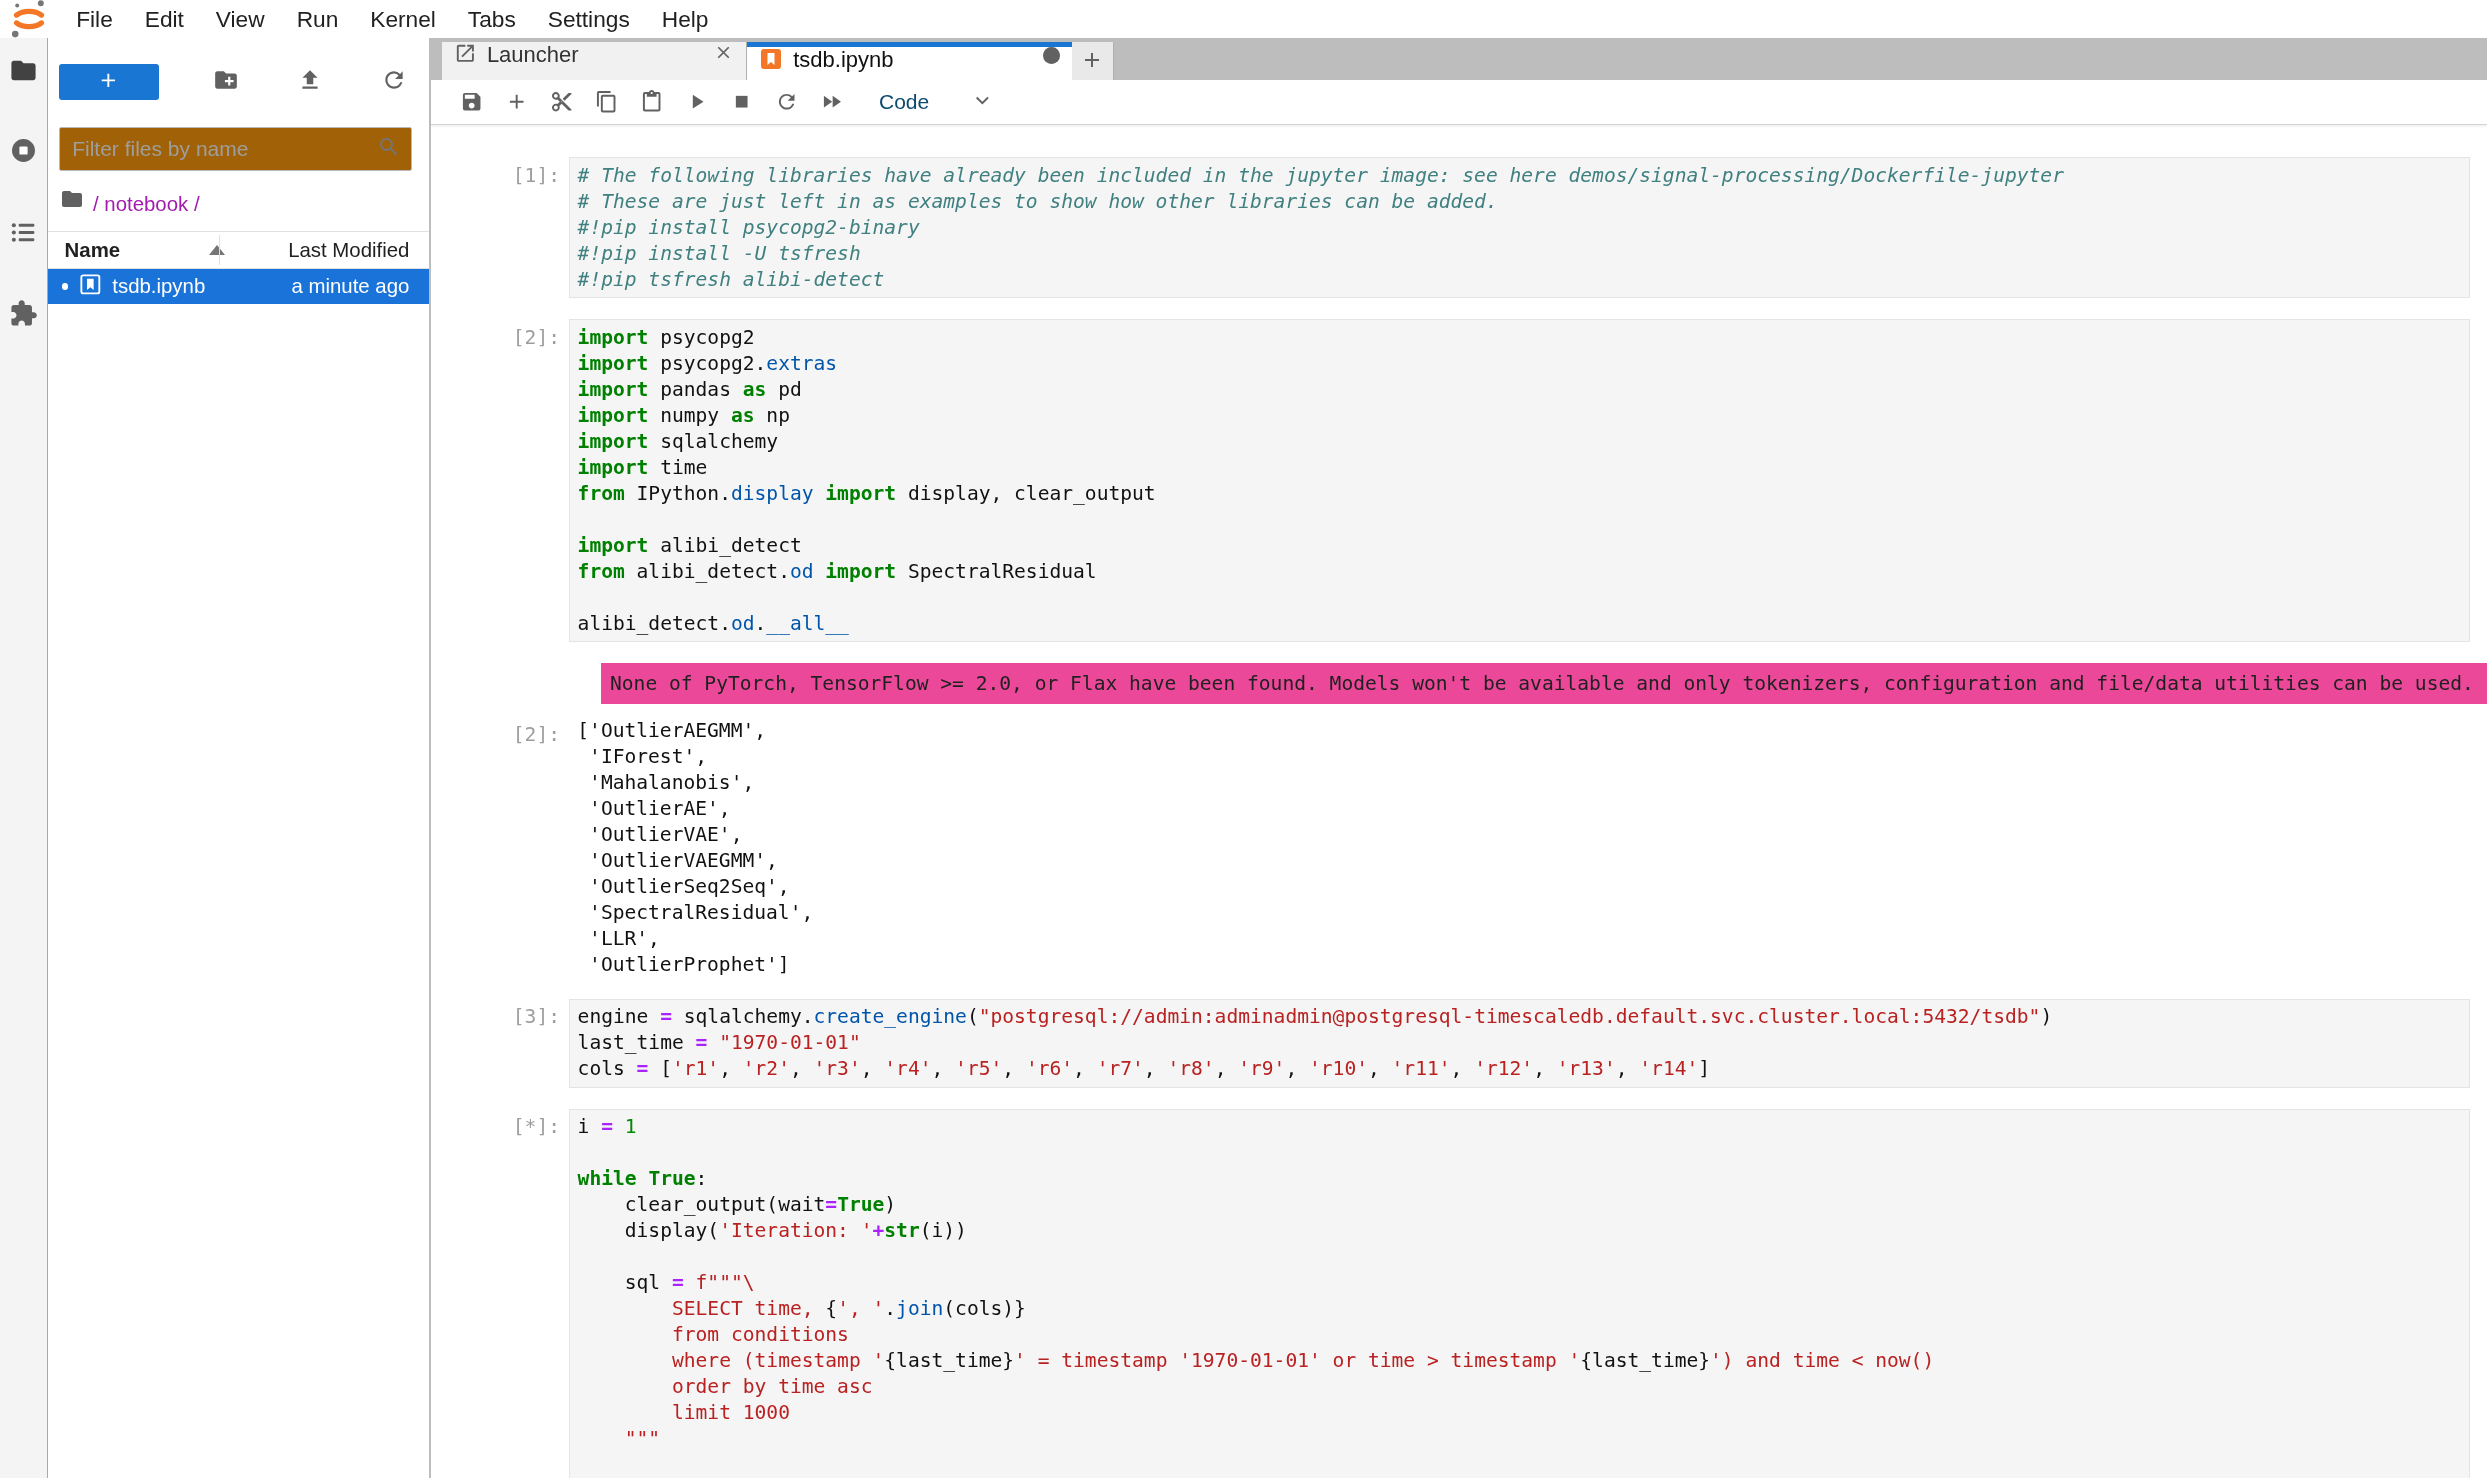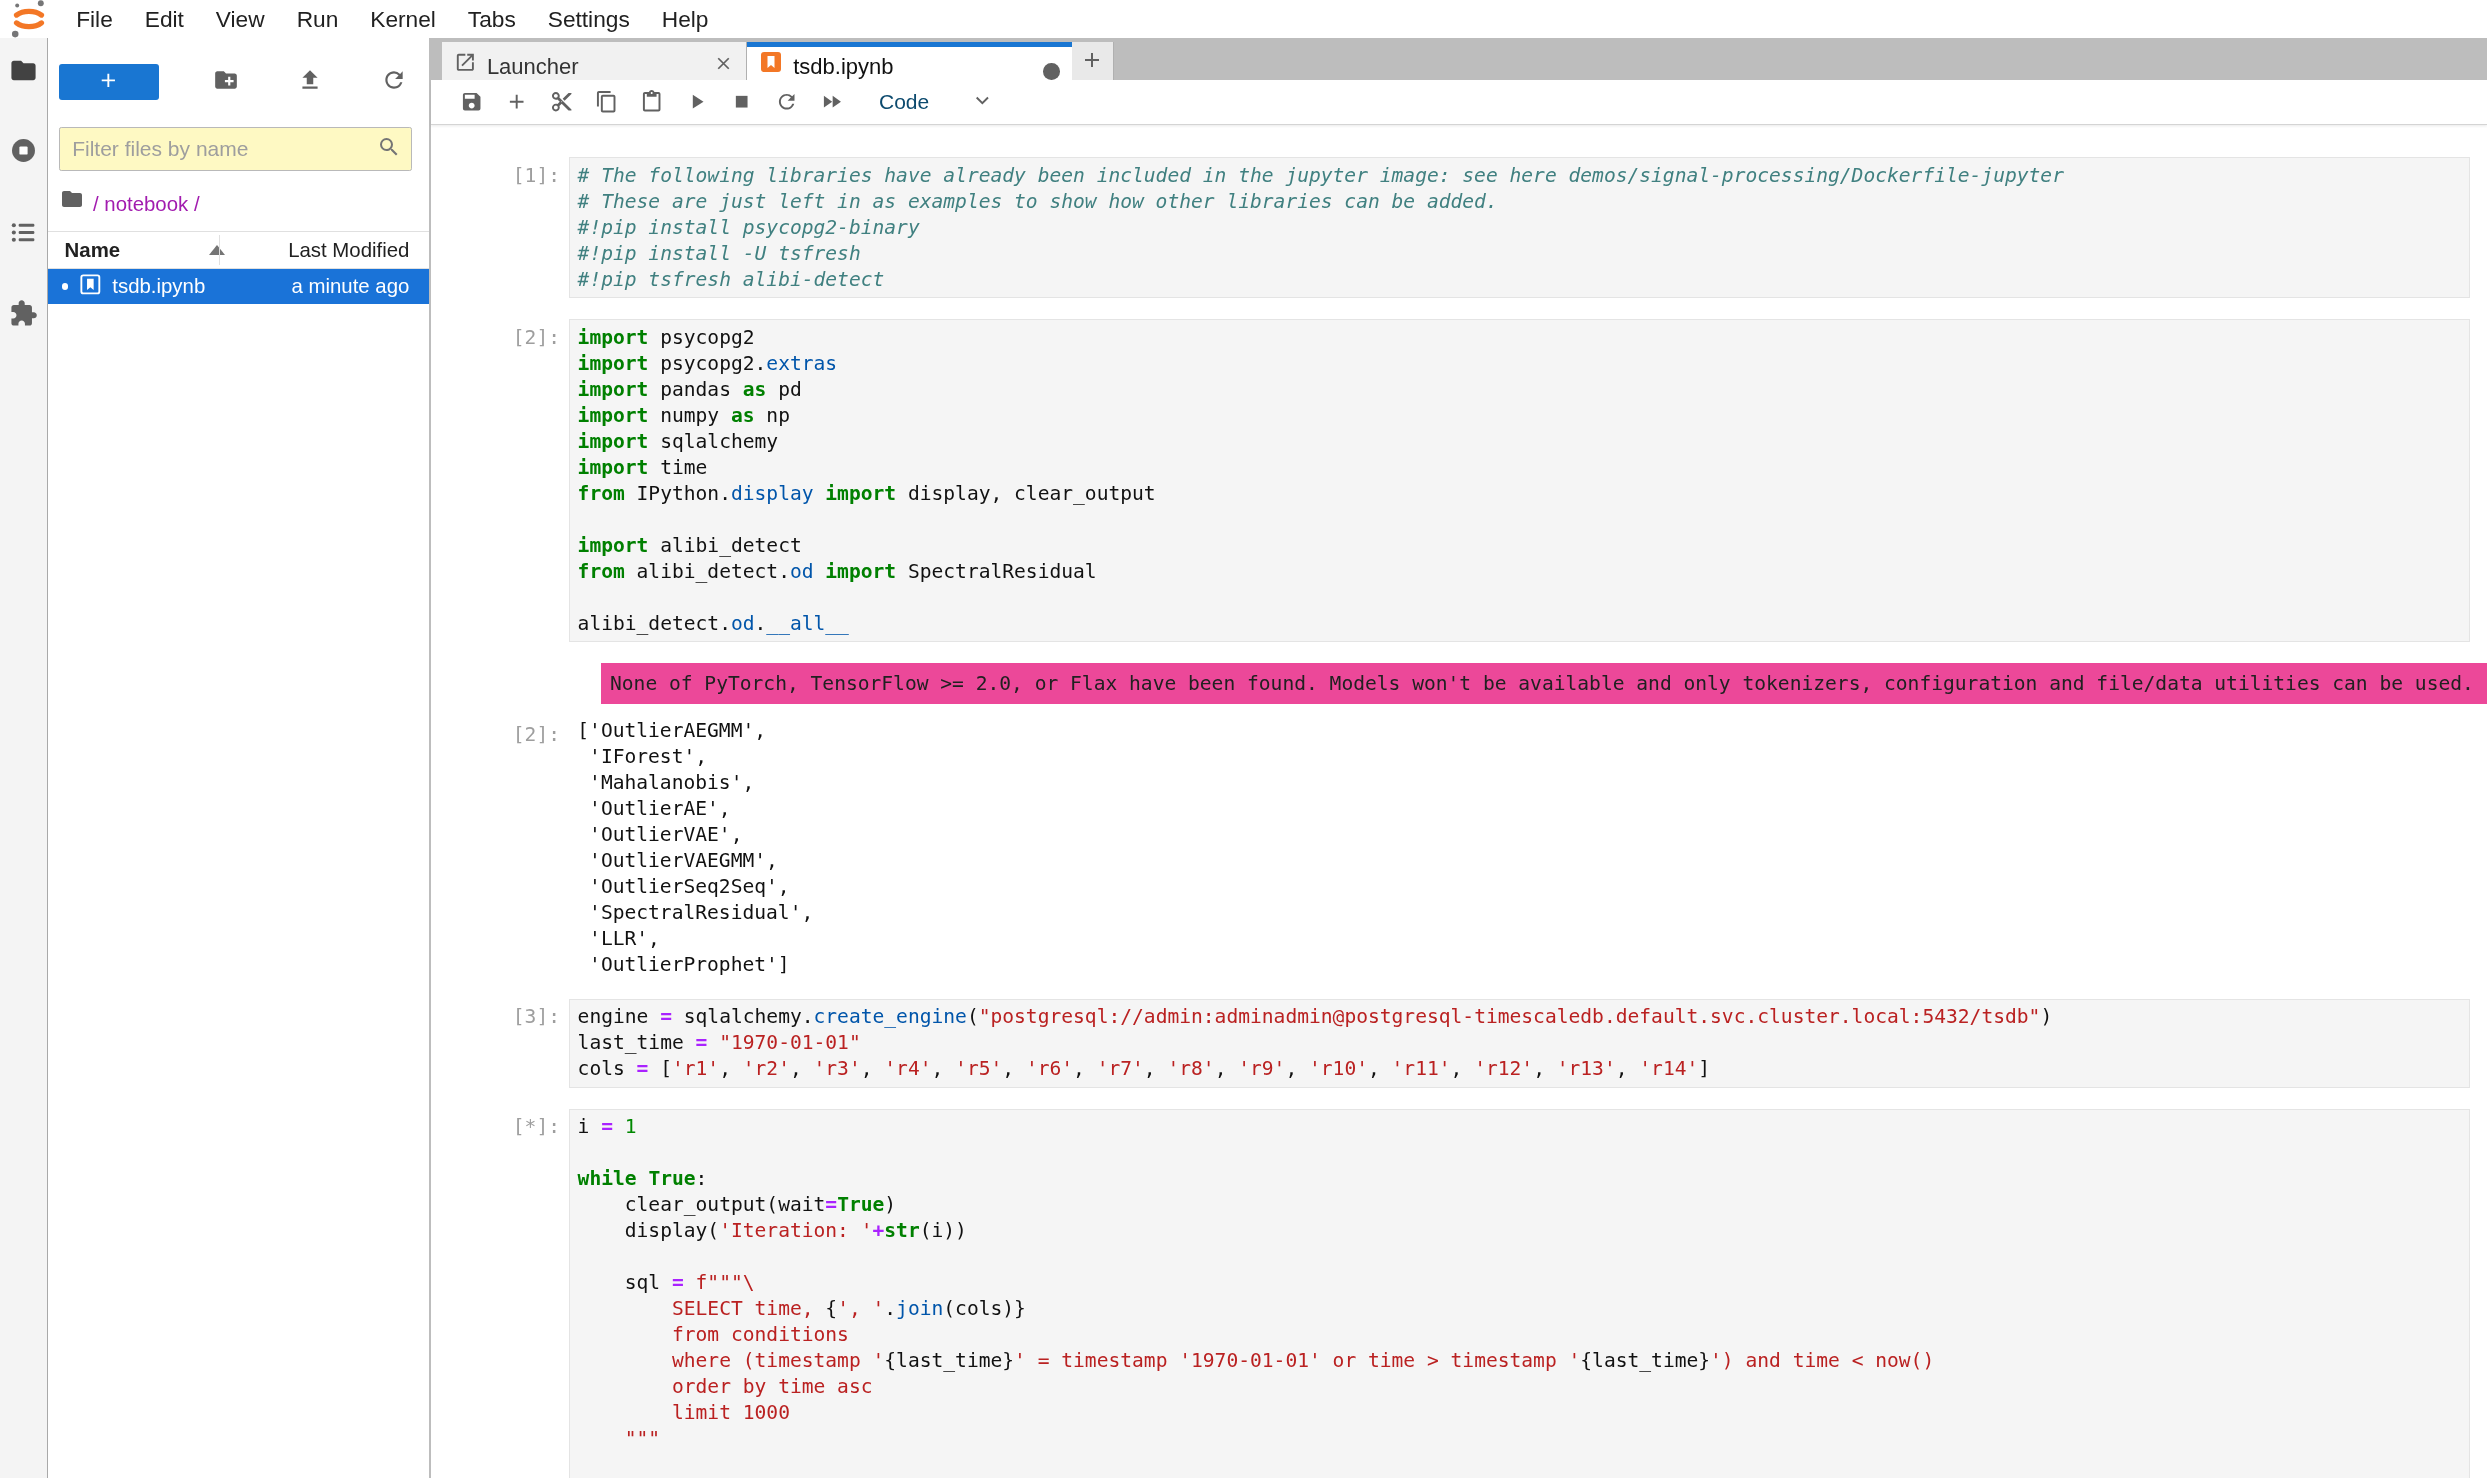--- a/index.html
+++ b/index.html
@@ -13,39 +13,39 @@
   .activity-bar{width:47px;flex:none;background:#f4f4f4;border-right:1.5px solid #a9a9a9;position:relative;}
   .act-btn{position:absolute;left:9px;width:30px;height:30px;color:#616161;}
   .act-btn svg{width:29px;height:29px;}
   
   .sidebar{width:381px;flex:none;background:#fff;display:flex;flex-direction:column;border-right:2.3px solid #bdbdbd;}
   .fb-toolbar{height:66px;flex:none;display:flex;align-items:center;padding:10.6px 18px 0 10.6px;justify-content:space-between;}
   .new-launcher-btn{width:100px;height:36px;background:#1976d2;border:none;border-radius:3px;color:#fff;display:flex;align-items:center;justify-content:center;}
   .new-launcher-btn svg{width:22.7px;height:22.7px;}
   .icon-btn{width:33px;height:33px;border:none;background:transparent;color:#616161;display:flex;align-items:center;justify-content:center;}
   .icon-btn svg{width:26px;height:26px;}
-  .fb-filter{margin:12px 16.6px 0 10.6px;height:42px;flex:none;border:1.5px solid #b9b9b9;border-radius:2.3px;display:flex;align-items:center;padding:0 10.6px;background:#fef9c3;}
+  .fb-filter{margin:12px 16.6px 0 10.6px;height:42px;flex:none;border:1.5px solid #b9b9b9;border-radius:2.3px;display:flex;align-items:center;padding:0 10.6px;background:#a16207;}
   .fb-filter input{flex:1;border:none;outline:none;font-size:21px;font-family:"Liberation Sans",sans-serif;color:#212121;background:transparent;}
   .fb-filter input::placeholder{color:#9e9e9e;}
   .fb-filter svg{width:24px;height:24px;color:#757575;flex:none;}
   .fb-crumb{margin:16.6px 0 0 12px;display:flex;align-items:flex-end;gap:9px;font-size:20.4px;color:#a21caf;}
   .fb-crumb svg{width:24px;height:24px;color:#616161;}
   .fb-header{margin-top:15px;height:36px;flex:none;border-top:0.8px solid #e0e0e0;border-bottom:0.8px solid #e0e0e0;display:flex;align-items:center;font-size:20.4px;position:relative;justify-content:flex-end;}
   .fb-header .col-name{font-weight:bold;color:#212121;margin-left:16.6px;}
   .sort-tri{width:0;height:0;border-left:8.3px solid transparent;border-right:8.3px solid transparent;border-bottom:10.6px solid #757575;margin-left:89px;}
   .col-div{position:absolute;left:171px;top:3px;bottom:3px;width:0.8px;background:#e0e0e0;}
   .fb-header .col-mod{margin-left:auto;margin-right:19.6px;color:#212121;}
   .fb-row{height:35px;flex:none;background:#1a73d8;color:#fff;display:flex;align-items:center;font-size:20.4px;padding:0 19.6px 0 13.6px;}
   .dirty-dot{width:6.8px;height:6.8px;border-radius:50%;background:#fff;margin-right:10.6px;flex:none;}
   .fb-row svg{width:22.7px;height:22.7px;flex:none;margin-right:10.6px;}
   .fb-row .mod{margin-left:auto;}
   
   .main{flex:1;display:flex;flex-direction:column;min-width:0;}
   .tabbar{height:42px;flex:none;background:#bdbdbd;display:flex;align-items:flex-end;padding-left:10.6px;}
-  .tab{height:38px;box-sizing:border-box;display:flex;align-items:flex-end;font-size:22px;}
+  .tab{height:38px;box-sizing:border-box;display:flex;align-items:flex-start;font-size:22px;}
   .tab-launcher{width:305px;background:#f1f1f1;border-right:0.8px solid #b0b0b0;padding:0 12px;color:#333;}
   .tab-launcher svg{width:22.7px;height:22.7px;color:#616161;flex:none;margin-right:10.6px;}
   .tab-launcher .x{margin-left:auto;color:#616161;}
   .tab-launcher .x svg{margin:0;width:21px;height:21px;}
   .tab-active{width:325px;background:#fff;border-top:5.3px solid #1976d2;padding:0 12px;color:#111;}
   .tab-active svg{width:24px;height:24px;flex:none;margin-right:10.6px;}
   .busy-dot{margin-left:auto;width:16.6px;height:16.6px;border-radius:50%;background:#616161;flex:none;}
   .new-tab{width:41px;height:38px;background:#e9e9e9;border-right:0.8px solid #b0b0b0;display:flex;align-items:center;justify-content:center;color:#616161;}
   .new-tab svg{width:24px;height:24px;}
   .toolbar{height:44px;flex:none;background:#fff;border-bottom:1.5px solid #d4d4d4;box-shadow:0 1.5px 2.3px rgba(0,0,0,.07);display:flex;align-items:center;padding-left:18px;position:relative;z-index:2;}

